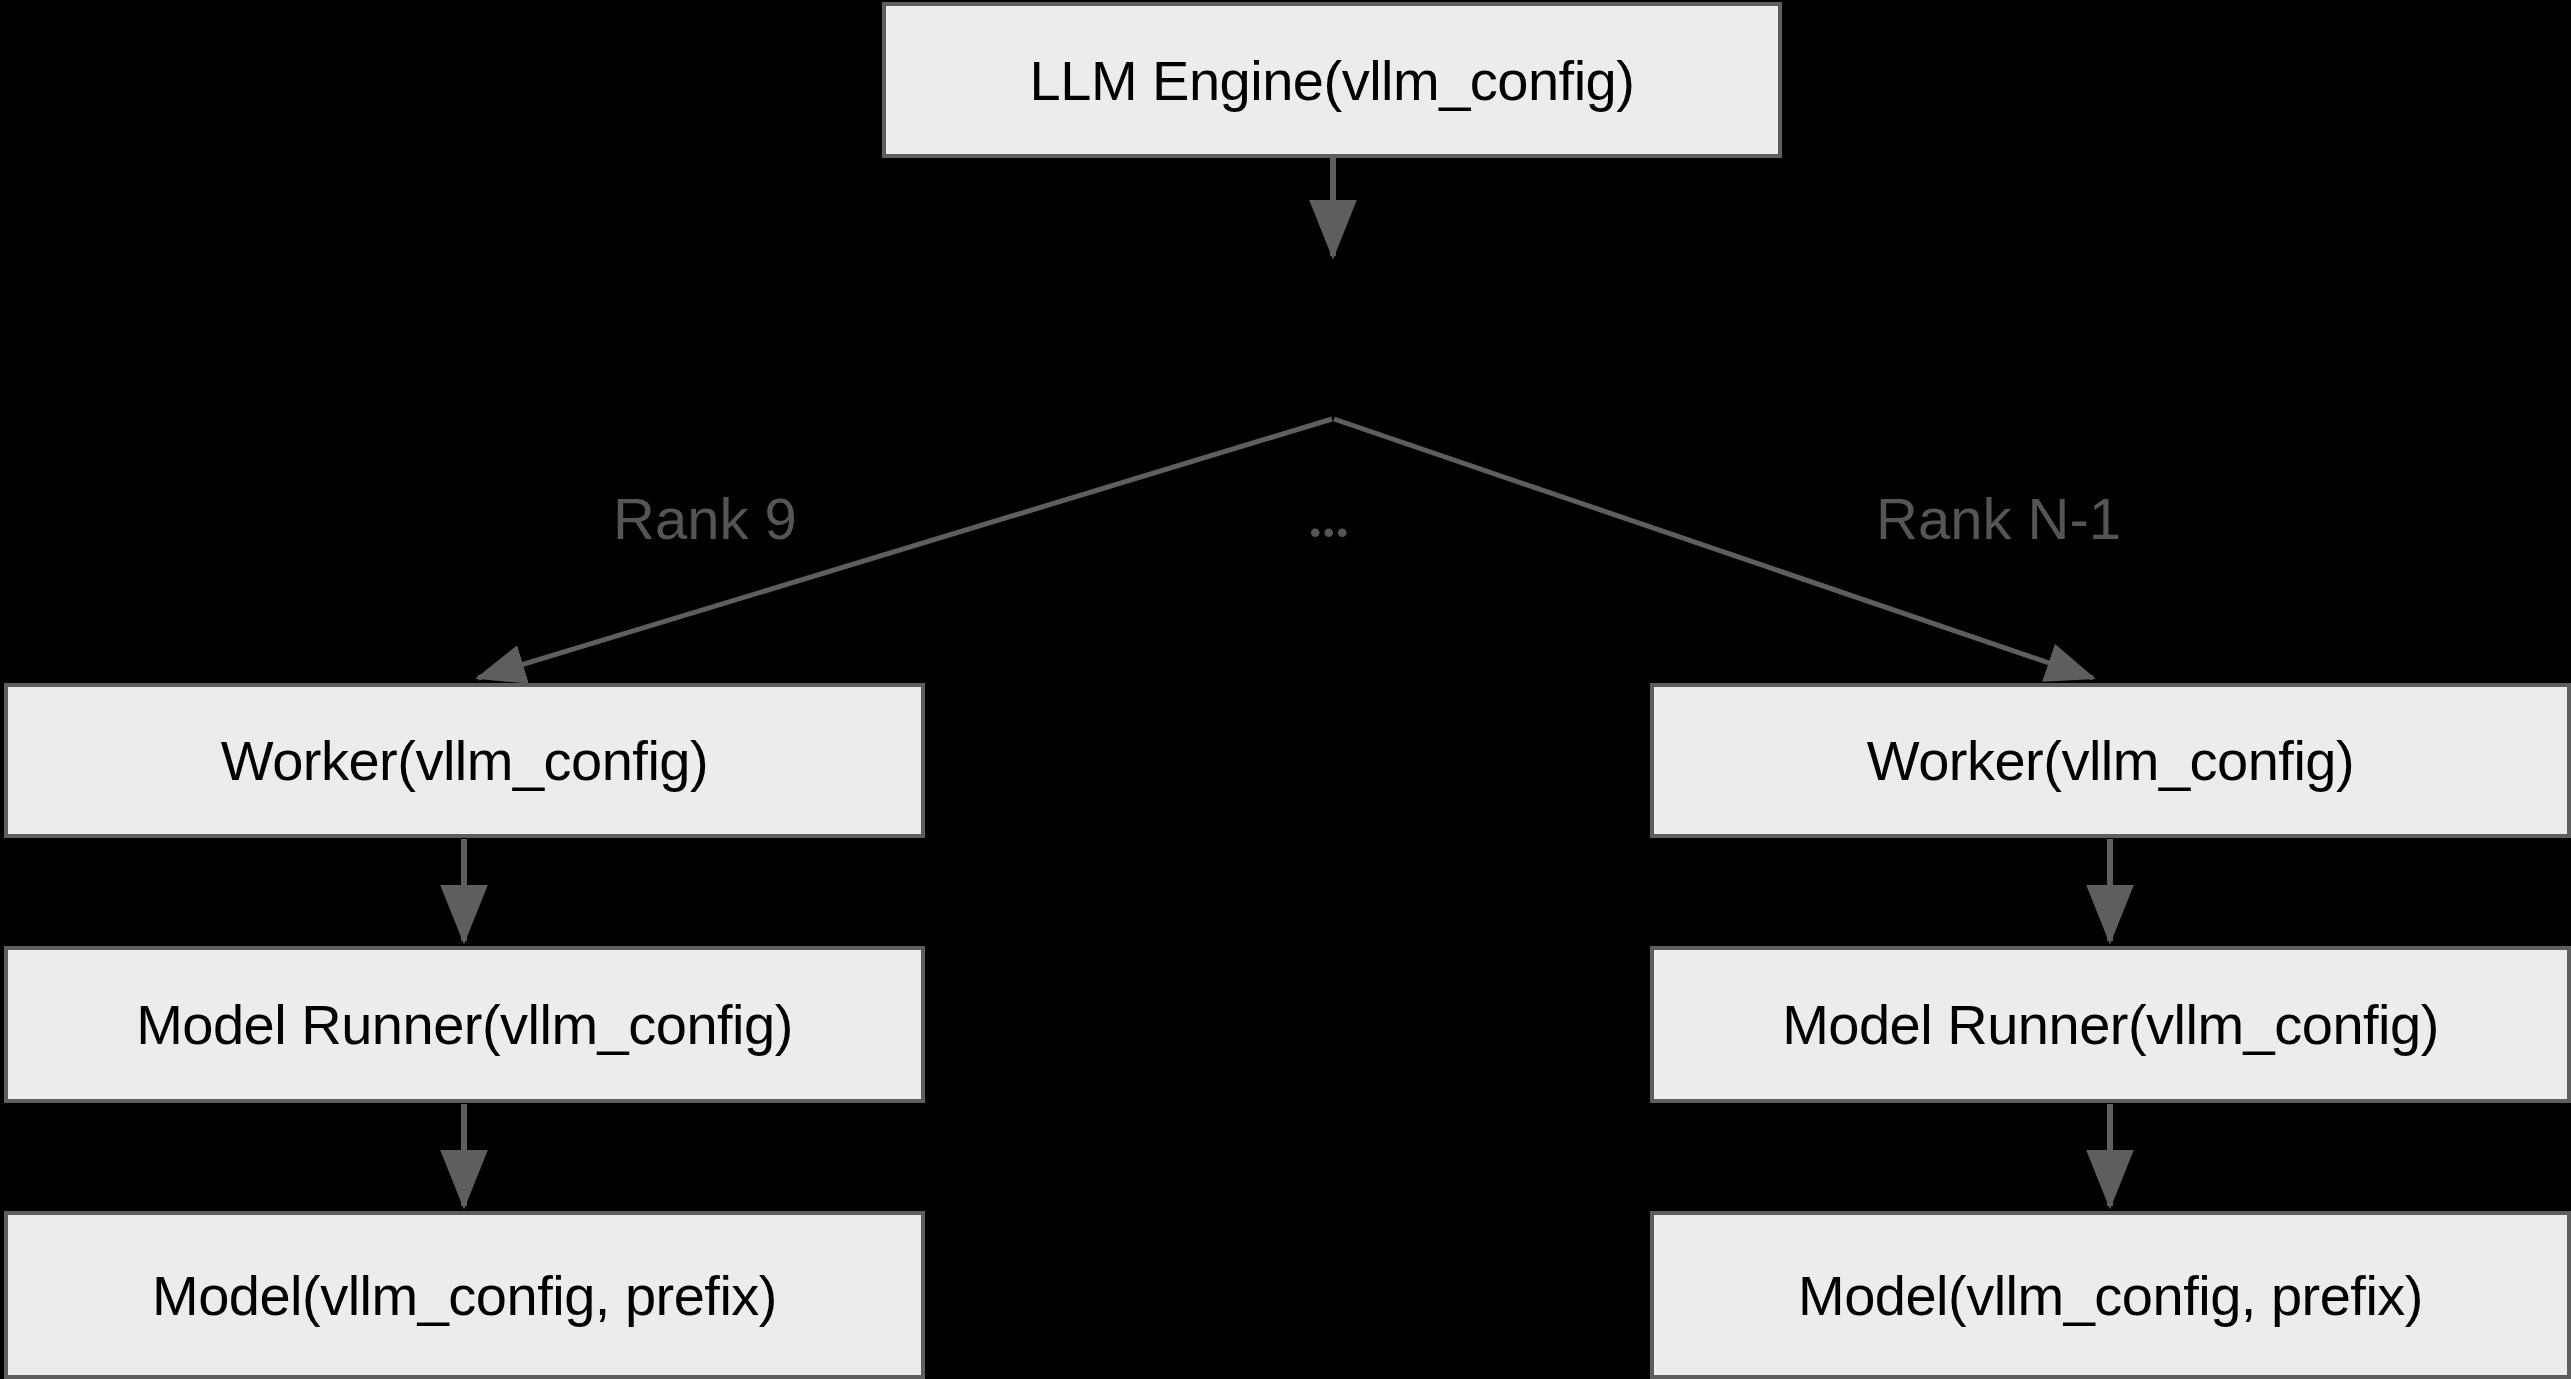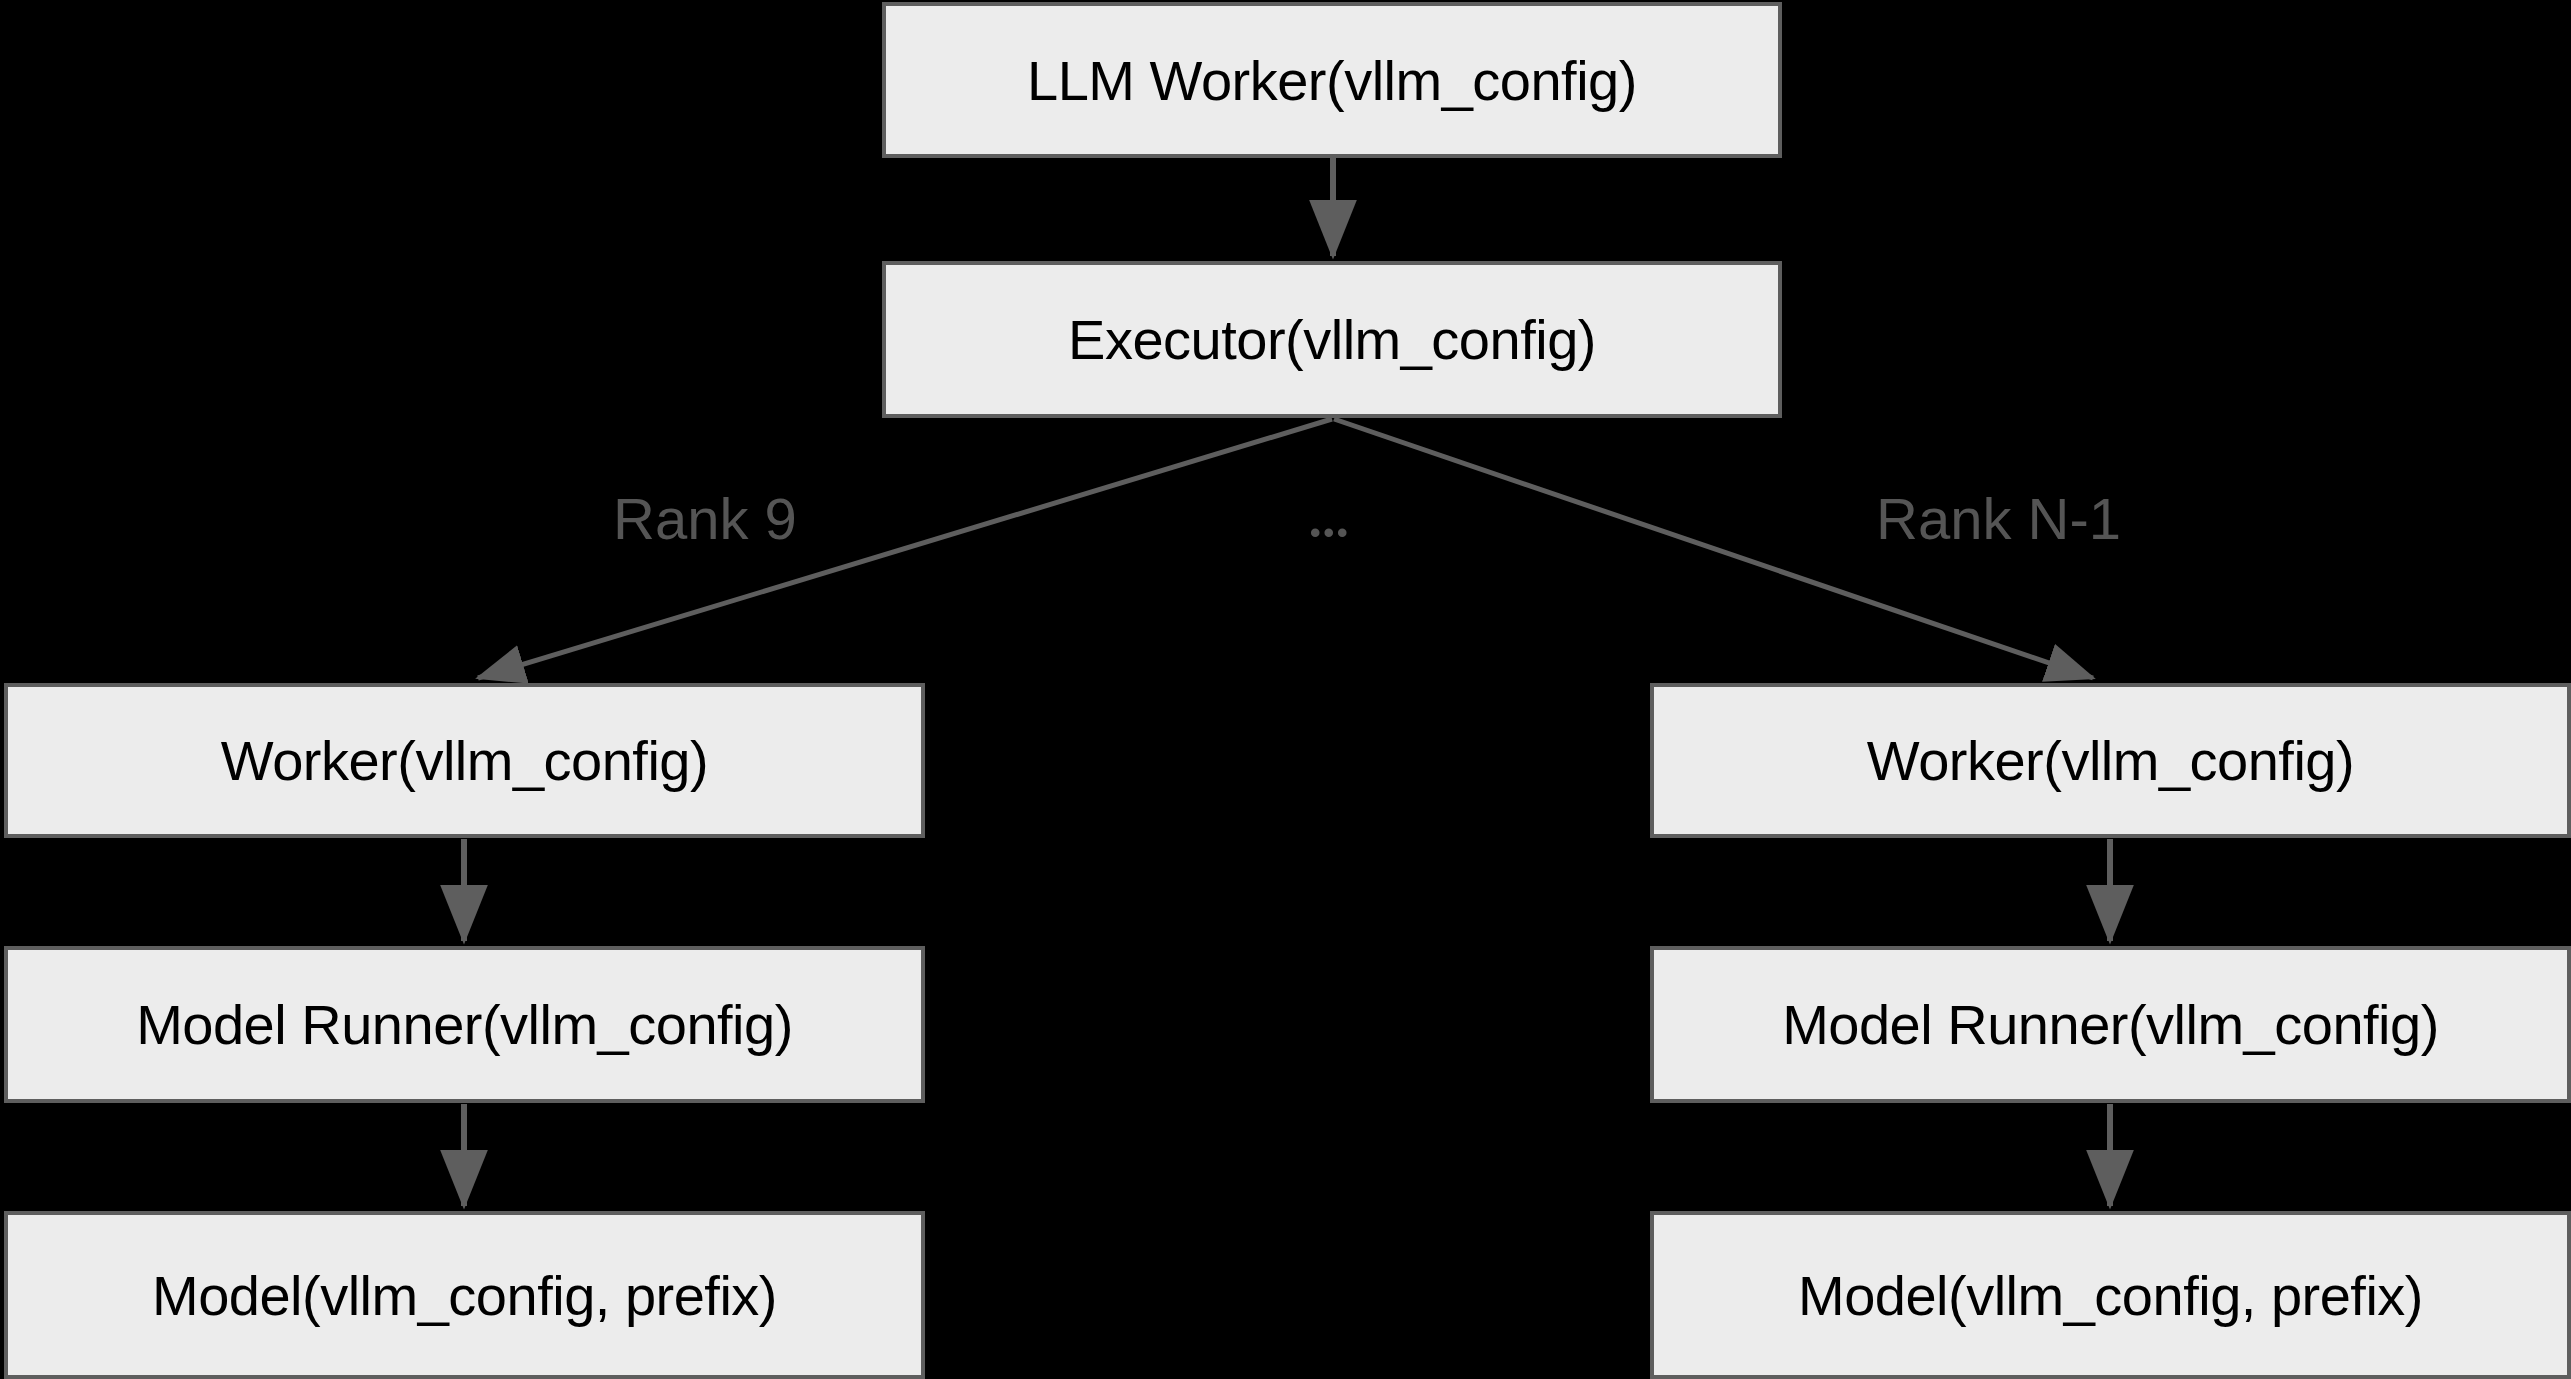--- a/index.html
+++ b/index.html
@@ -97,23 +97,22 @@
 
     <line x1="464" y1="839" x2="464" y2="941" stroke="#5e5e5e" stroke-width="6" marker-end="url(#arrowhead)"></line>
 
     <line x1="2110" y1="839" x2="2110" y2="941" stroke="#5e5e5e" stroke-width="6" marker-end="url(#arrowhead)"></line>
 
     <line x1="464" y1="1104" x2="464" y2="1206" stroke="#5e5e5e" stroke-width="6" marker-end="url(#arrowhead)"></line>
 
     <line x1="2110" y1="1104" x2="2110" y2="1206" stroke="#5e5e5e" stroke-width="6" marker-end="url(#arrowhead)"></line>
   </svg>
 
-  <div class="node" id="node-llm-engine">LLM Worker(vllm_config)</div>
+  <div class="node" id="node-llm-engine">LLM Engine(vllm_config)</div>
 
-  <div class="node" id="node-executor">Executor(vllm_config)</div>
 
   <div class="node" id="node-worker-0">Worker(vllm_config)</div>
 
   <div class="node" id="node-worker-n">Worker(vllm_config)</div>
 
   <div class="node" id="node-runner-0">Model Runner(vllm_config)</div>
 
   <div class="node" id="node-runner-n">Model Runner(vllm_config)</div>
 
   <div class="node" id="node-model-0">Model(vllm_config, prefix)</div>

